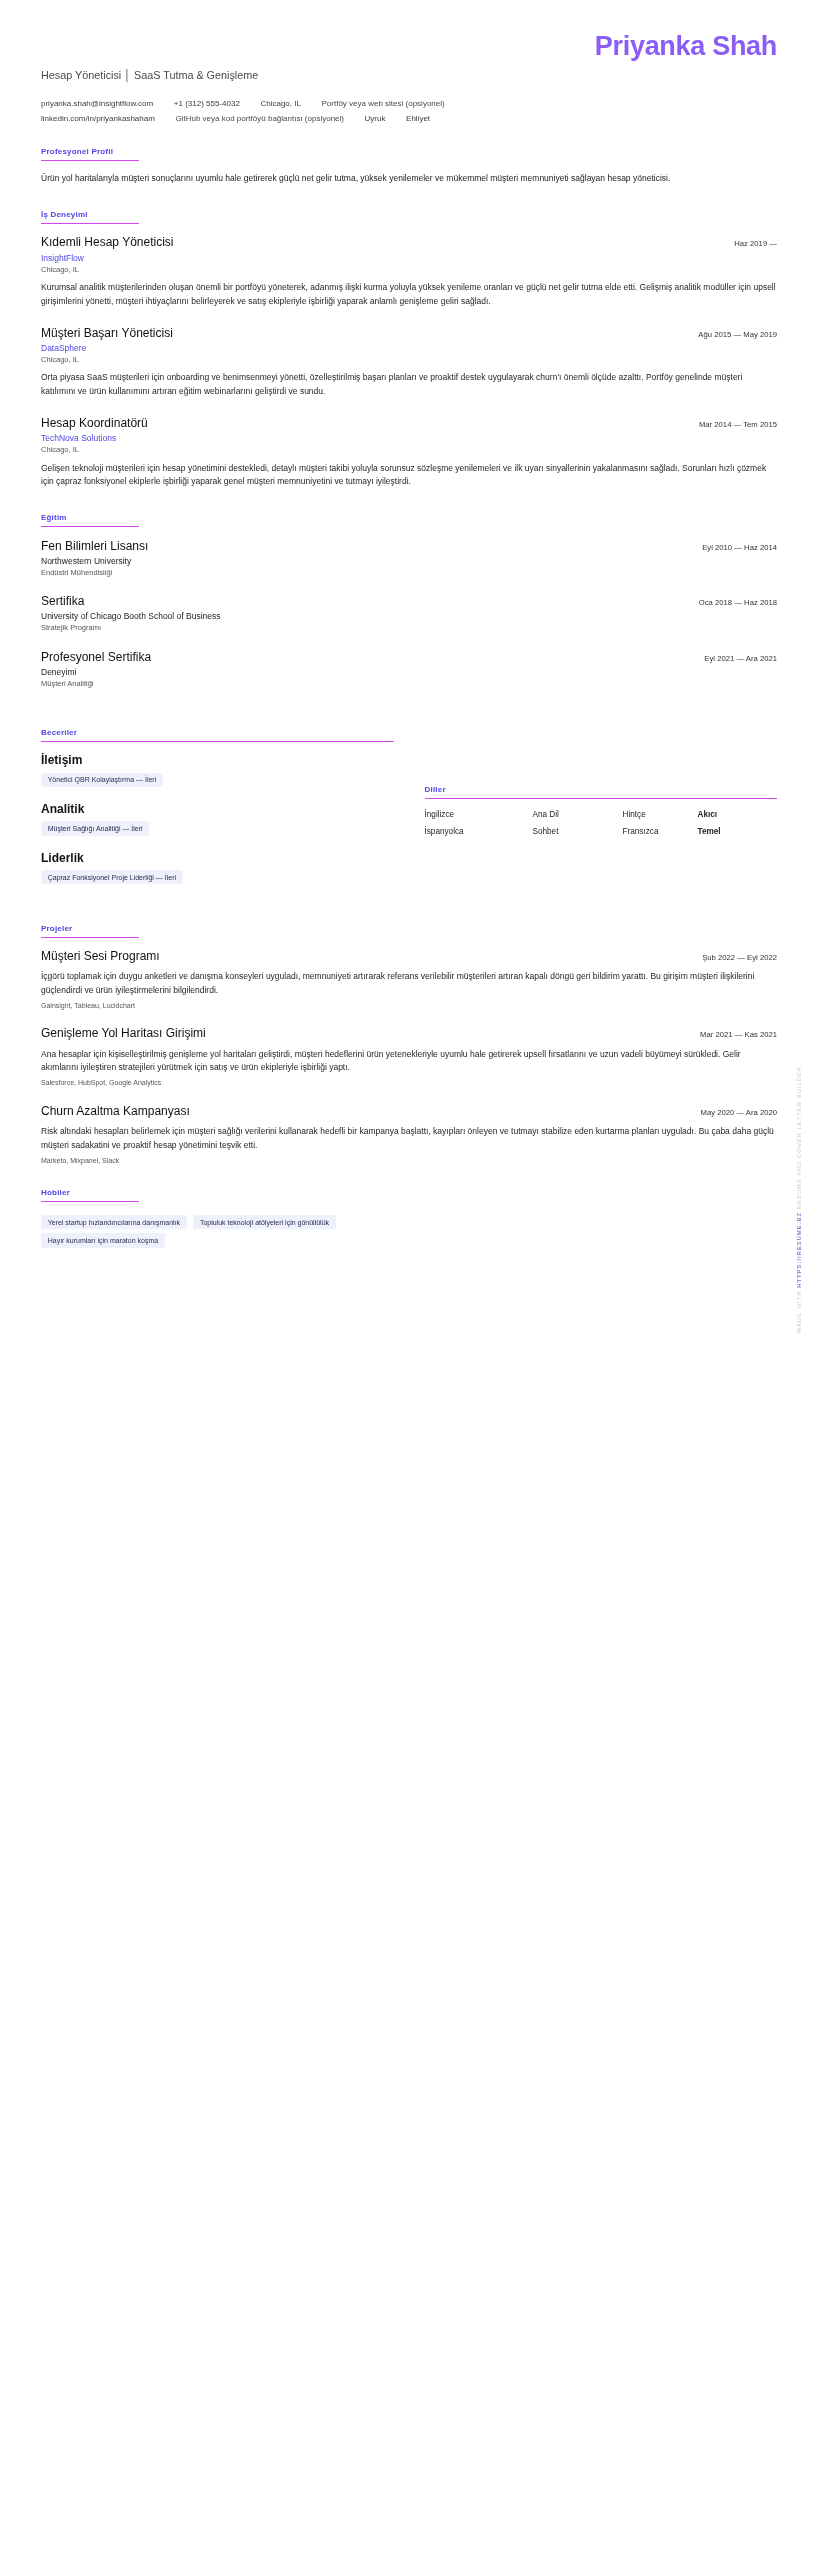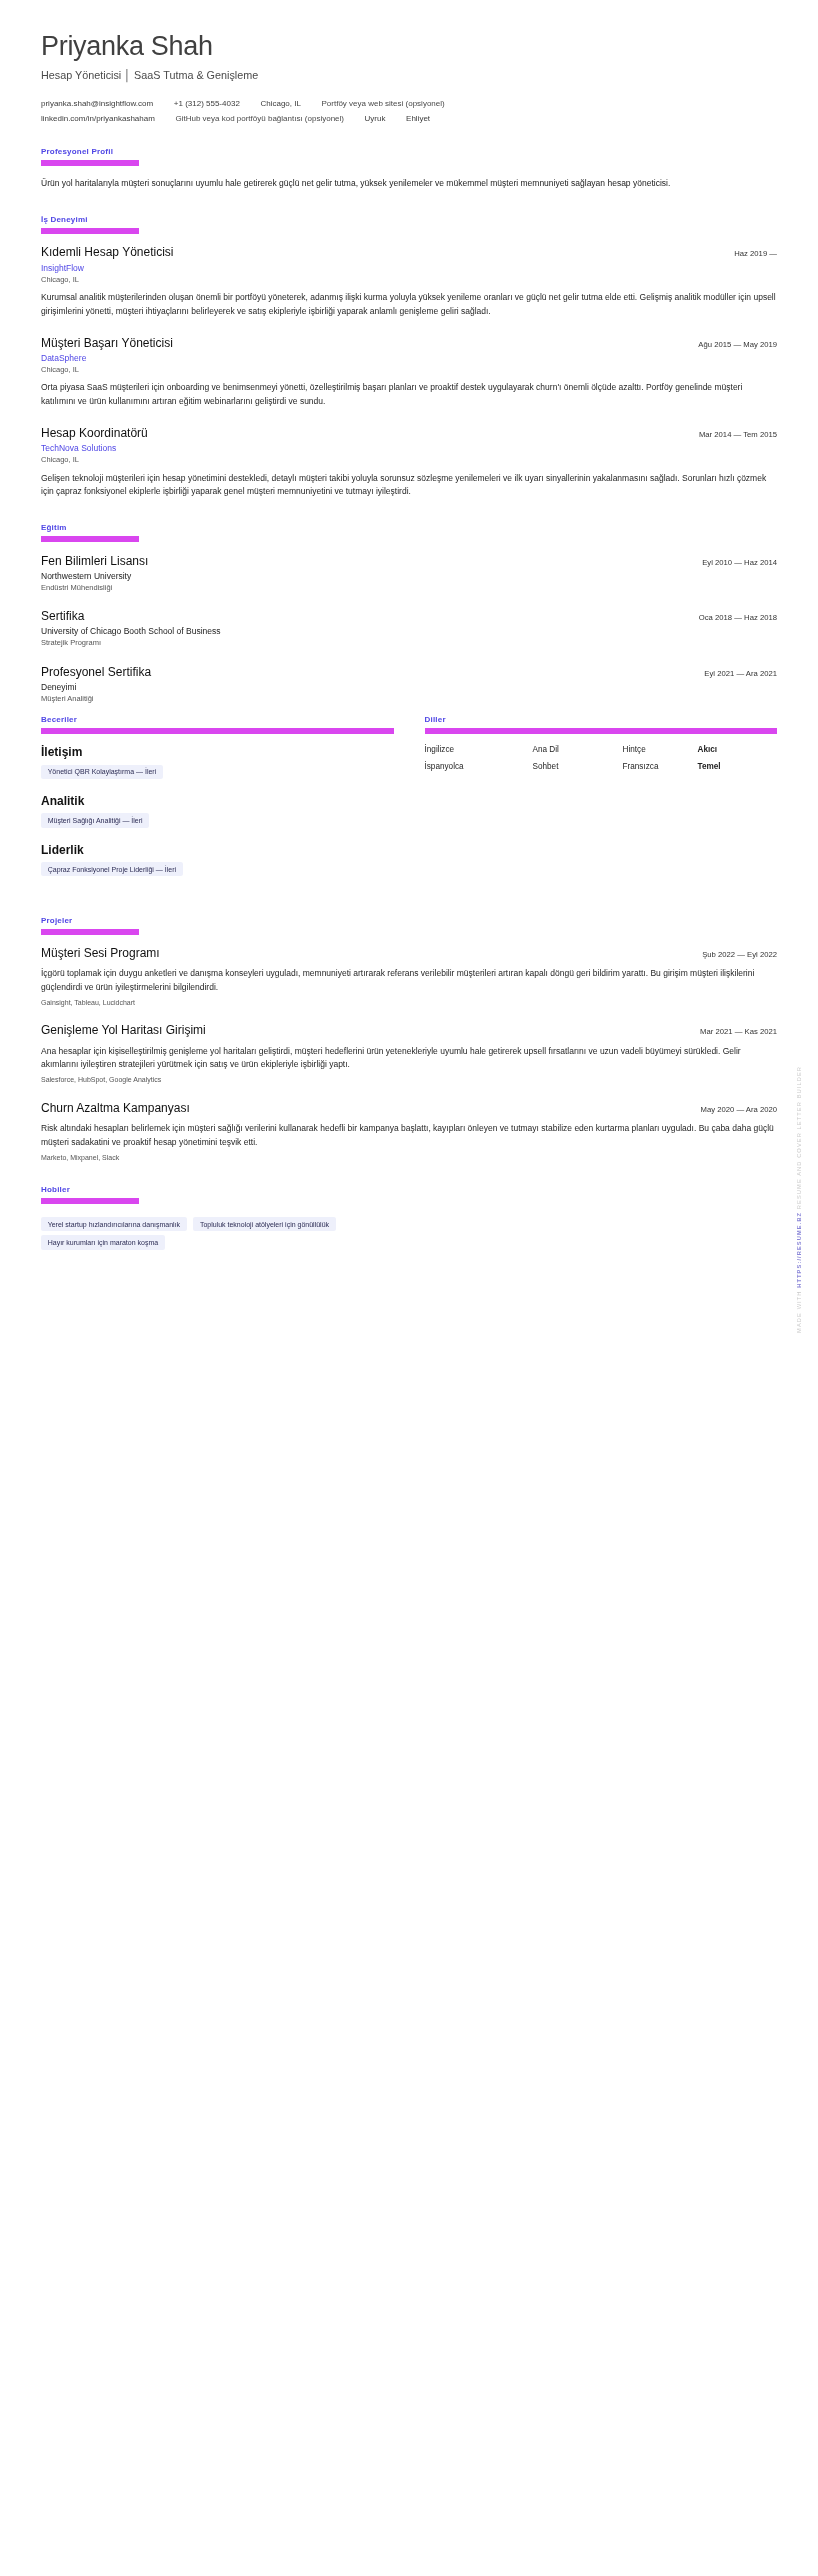--- a/index.html
+++ b/index.html
@@ -14,24 +14,25 @@
     width: 818px;
     min-height: 2611px;
     margin: 0 auto;
     background: #ffffff;
     position: relative;
     padding: 31px 41px 20.6px 41px;
   }
   
   .resume-name {
     font-size: 27px;
-    font-weight: normal;
+    font-weight: bold;
     letter-spacing: -0.3px;
     margin: 0 0 7.2px 0;
-    color: #404040;
+    color: #8b5cf6;
+    text-align: right;
   }
   .resume-headline {
     font-size: 10.8px;
     color: #4a4a4a;
     margin: 0 0 17.5px 0;
     font-weight: normal;
   }
   .contact-rows { margin-bottom: 5.2px; }
   .contact-row {
     display: flex;
@@ -45,21 +46,21 @@
   .contact-item.muted { color: #4a4a4a; }
 
   
   .section { margin-top: 24px; }
   .section-title {
     font-size: 8px;
     font-weight: bold;
     color: #4f46e5;
     letter-spacing: 0.2px;
     padding-bottom: 4.1px;
-    border-bottom: 6px solid #d946ef;
+    border-bottom: 1px solid #d946ef;
     display: block;
     margin-bottom: 11.3px;
   }
   .section-title.inline-width {
     display: inline-block;
     min-width: 98px;
   }
   .section-body { font-size: 8.5px; line-height: 1.62; color: #222222; }
 
   
@@ -101,21 +102,22 @@
   .entry-tools {
     font-size: 7px;
     color: #555555;
     margin-top: 4.1px;
   }
 
   
   .two-col {
     display: flex;
     gap: 31px;
-    margin-top: 12px;
+    margin-top: 40px;
+    align-items: center;
   }
   .col { flex: 1; min-width: 0; }
   .skill-group { margin-bottom: 11.3px; }
   .skill-group-name {
     font-size: 12px;
     font-weight: bold;
     color: #111111;
     margin-bottom: 5.2px;
   }
   .pill {

